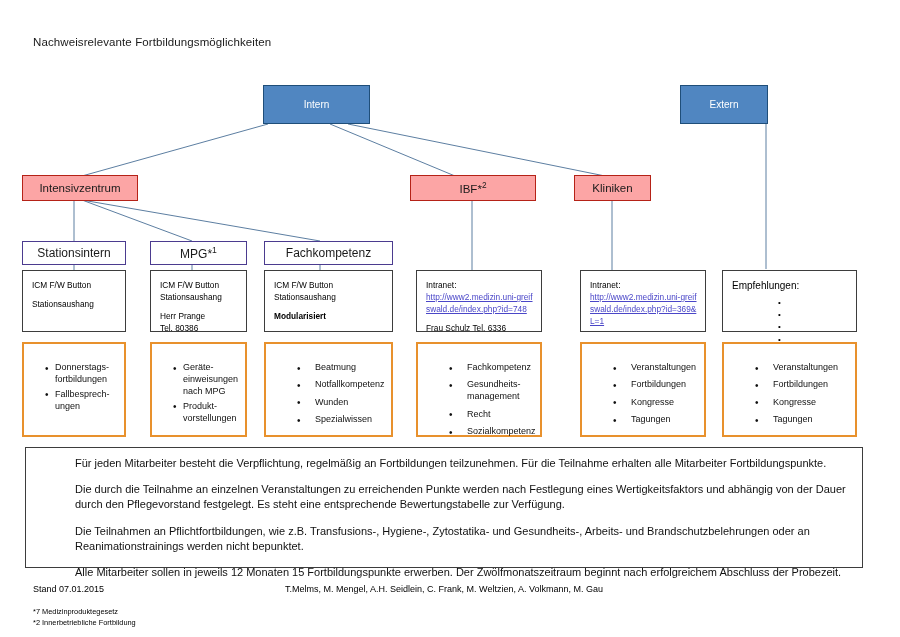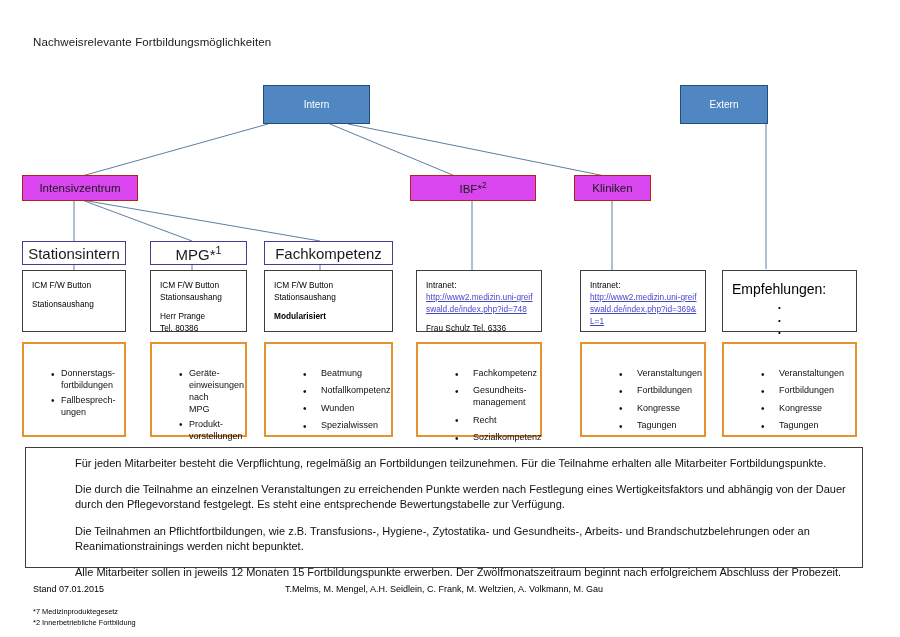--- a/index.html
+++ b/index.html
@@ -46,31 +46,31 @@
   }
   
   .blue-box {
     background: #5086c1;
     border: 1.4px solid #1f4e79;
     color: #ffffff;
     font-size: 10px;
   }
   
   .red-box {
-    background: #d946ef;
+    background: #fca5a5;
     border: 1.6px solid #b52217;
     color: #1a1a1a;
     font-size: 11.5px;
   }
   
   .purple-box {
     background: #ffffff;
     border: 1.4px solid #4b3b8f;
     color: #1a1a1a;
-    font-size: 15px;
+    font-size: 12px;
   }
   
   .plain-box {
     background: #ffffff;
     border: 1px solid #3d3d3d;
     display: block;
     box-sizing: border-box;
     padding: 8px 8px 6px 9px;
     font-size: 8.3px;
     line-height: 1.45;
@@ -92,21 +92,21 @@
   
   .orange-box {
     background: #ffffff;
     border: 2px solid #e8912d;
     display: block;
     box-sizing: border-box;
     padding: 9px 6px 6px 6px;
     text-align: left;
   }
   .orange-box ul {
-    margin: 15px;
+    margin: 9px;
     padding: 0 0 0 16px;
     list-style: none;
   }
   .orange-box li {
     position: relative;
     font-size: 9px;
     line-height: 1.33;
     margin-bottom: 3px;
     color: #111111;
   }
@@ -121,21 +121,21 @@
     padding-left: 34px;
   }
   .orange-box.wide li::before {
     left: -18px;
   }
   .orange-box.wide li {
     margin-bottom: 5.5px;
   }
   
   .empf-label {
-    font-size: 14px;
+    font-size: 10px;
     margin-bottom: 3px;
   }
   .empf-dots {
     margin: 0;
     padding: 0 0 0 46px;
     list-style: none;
   }
   .empf-dots li {
     font-size: 8px;
     line-height: 1.55;

